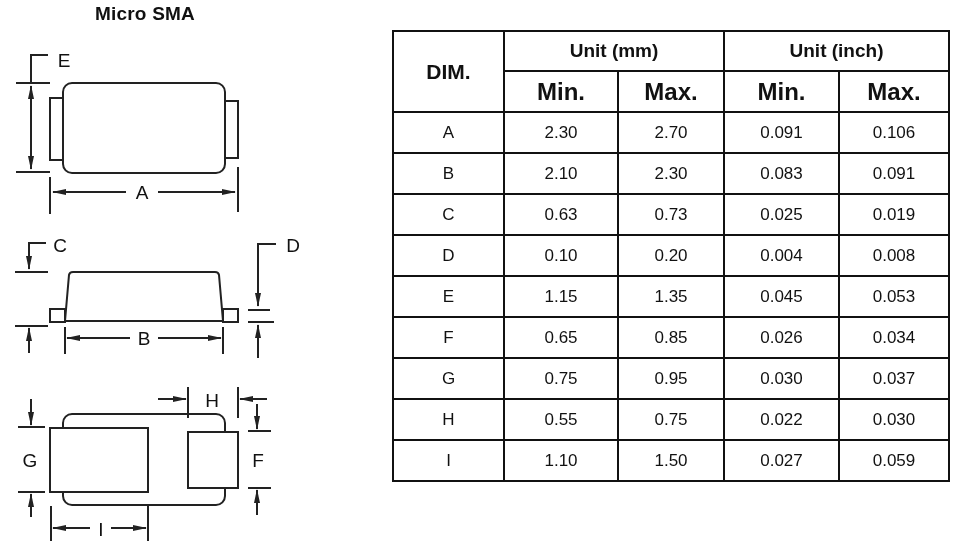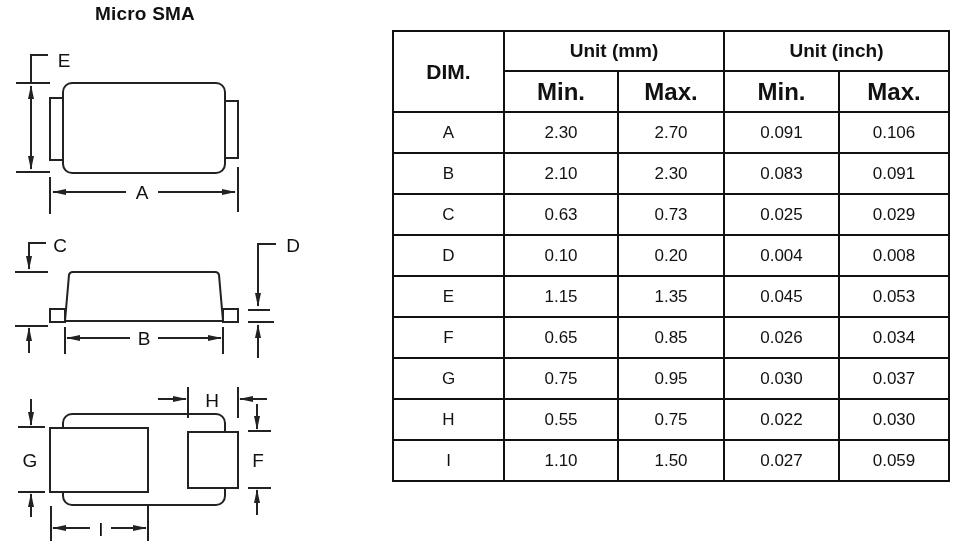--- a/index.html
+++ b/index.html
@@ -141,21 +141,21 @@
         <td>2.10</td>
         <td>2.30</td>
         <td>0.083</td>
         <td>0.091</td>
       </tr>
       <tr>
         <td>C</td>
         <td>0.63</td>
         <td>0.73</td>
         <td>0.025</td>
-        <td>0.029</td>
+        <td>0.019</td>
       </tr>
       <tr>
         <td>D</td>
         <td>0.10</td>
         <td>0.20</td>
         <td>0.004</td>
         <td>0.008</td>
       </tr>
       <tr>
         <td>E</td>

